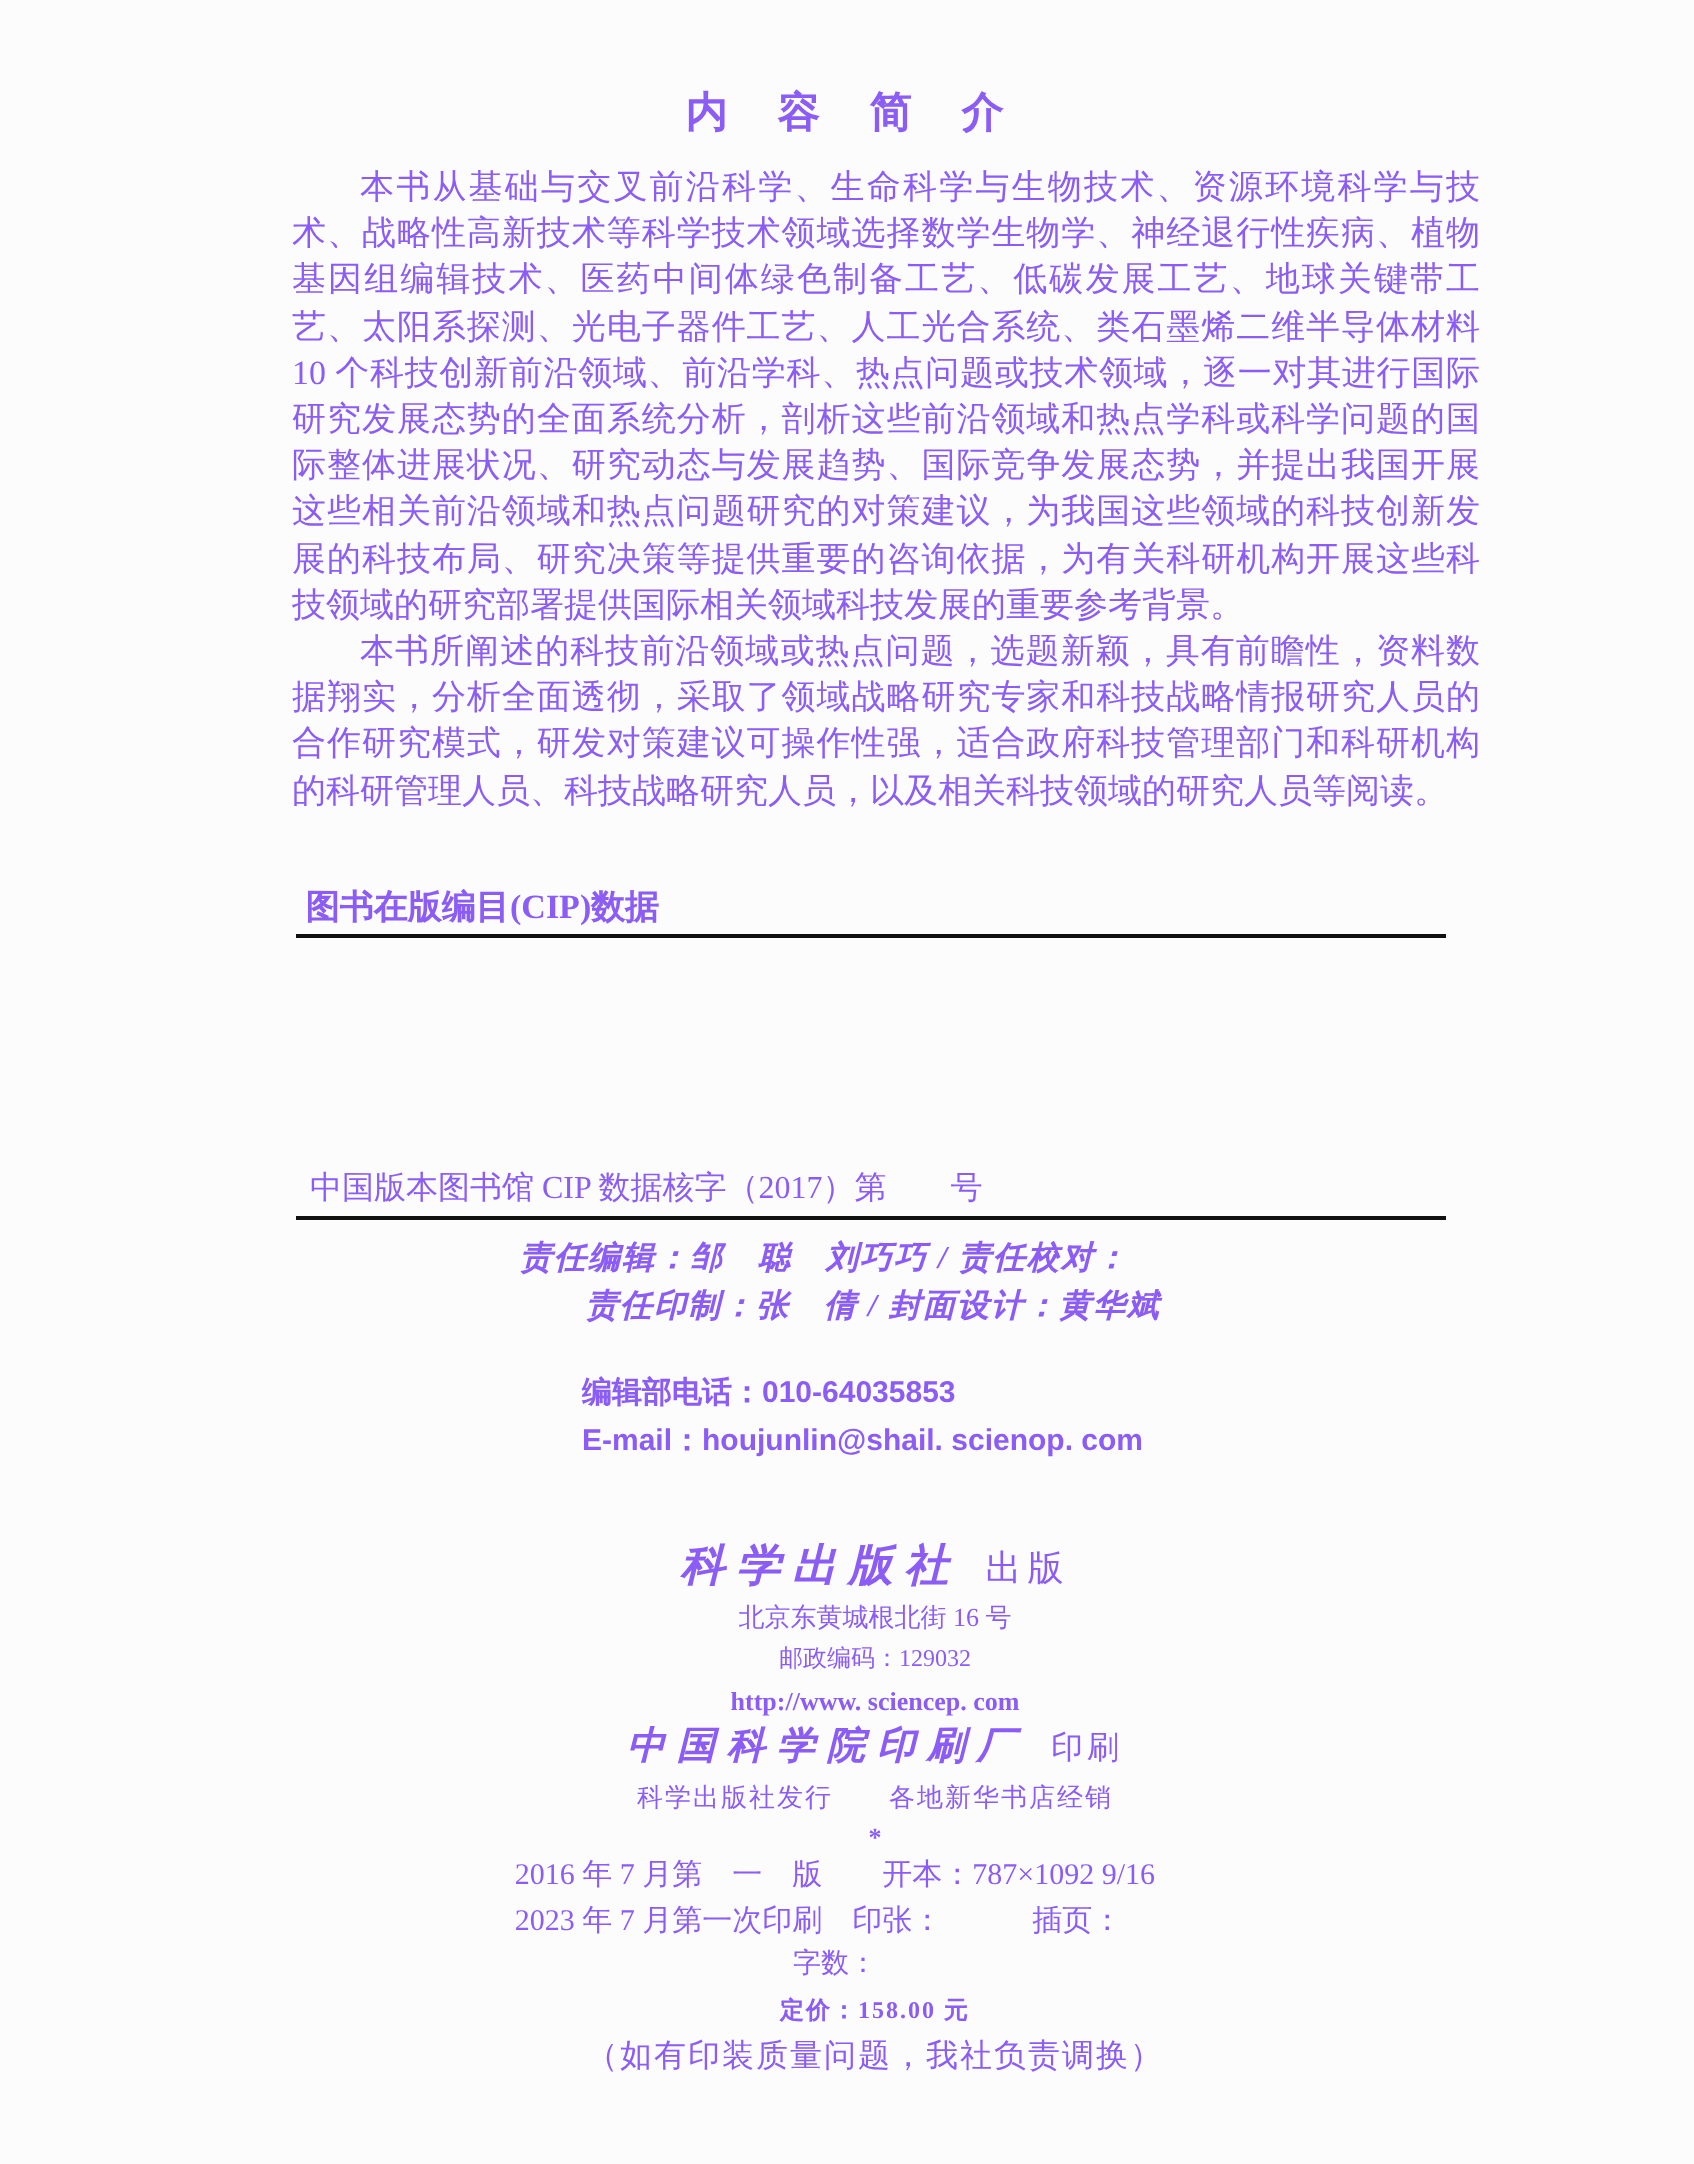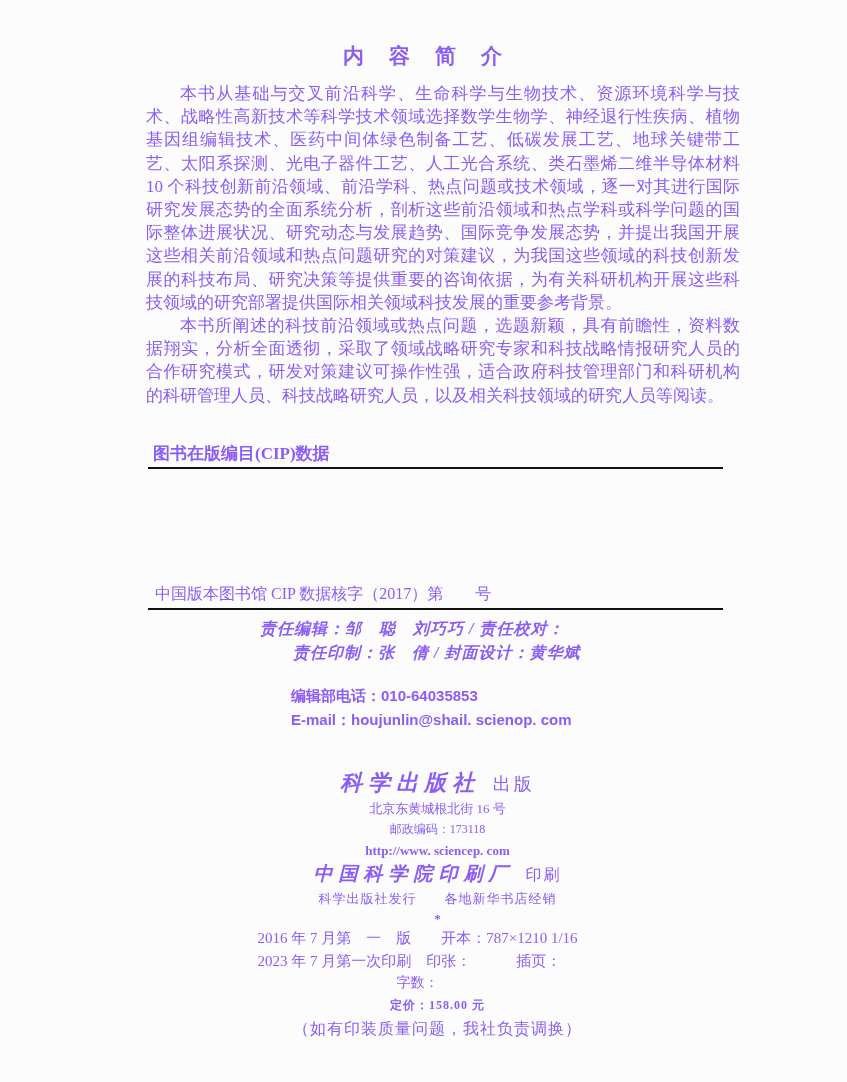--- a/index.html
+++ b/index.html
@@ -116,36 +116,36 @@
 
   <div class="imprint">
 
     <div class="pub-line">
       <span class="script pub-script">科学出版社</span>
       <span class="pub-suffix">出版</span>
     </div>
 
     <div class="addr-line">北京东黄城根北街 16 号</div>
 
-    <div class="post-line">邮政编码：173118</div>
+    <div class="post-line">邮政编码：129032</div>
 
     <div class="web-line">http://www. sciencep. com</div>
 
     <div class="printer-line">
       <span class="script printer-script">中国科学院印刷厂</span>
       <span class="printer-suffix">印刷</span>
     </div>
 
     <div class="dist-line">科学出版社发行　　各地新华书店经销</div>
 
     <div class="star-line">*</div>
 
     <div>
       <div class="edition-block">
-        <div>2016 年 7 月第　一　版　　开本：787×1210 1/16</div>
+        <div>2016 年 7 月第　一　版　　开本：787×1092 9/16</div>
         <div>2023 年 7 月第一次印刷　印张：　　　插页：</div>
       </div>
     </div>
 
     <div class="wordcount-line">字数：</div>
 
     <div class="price-line">定价：158.00 元</div>
 
     <div class="note-line">（如有印装质量问题，我社负责调换）</div>
 

